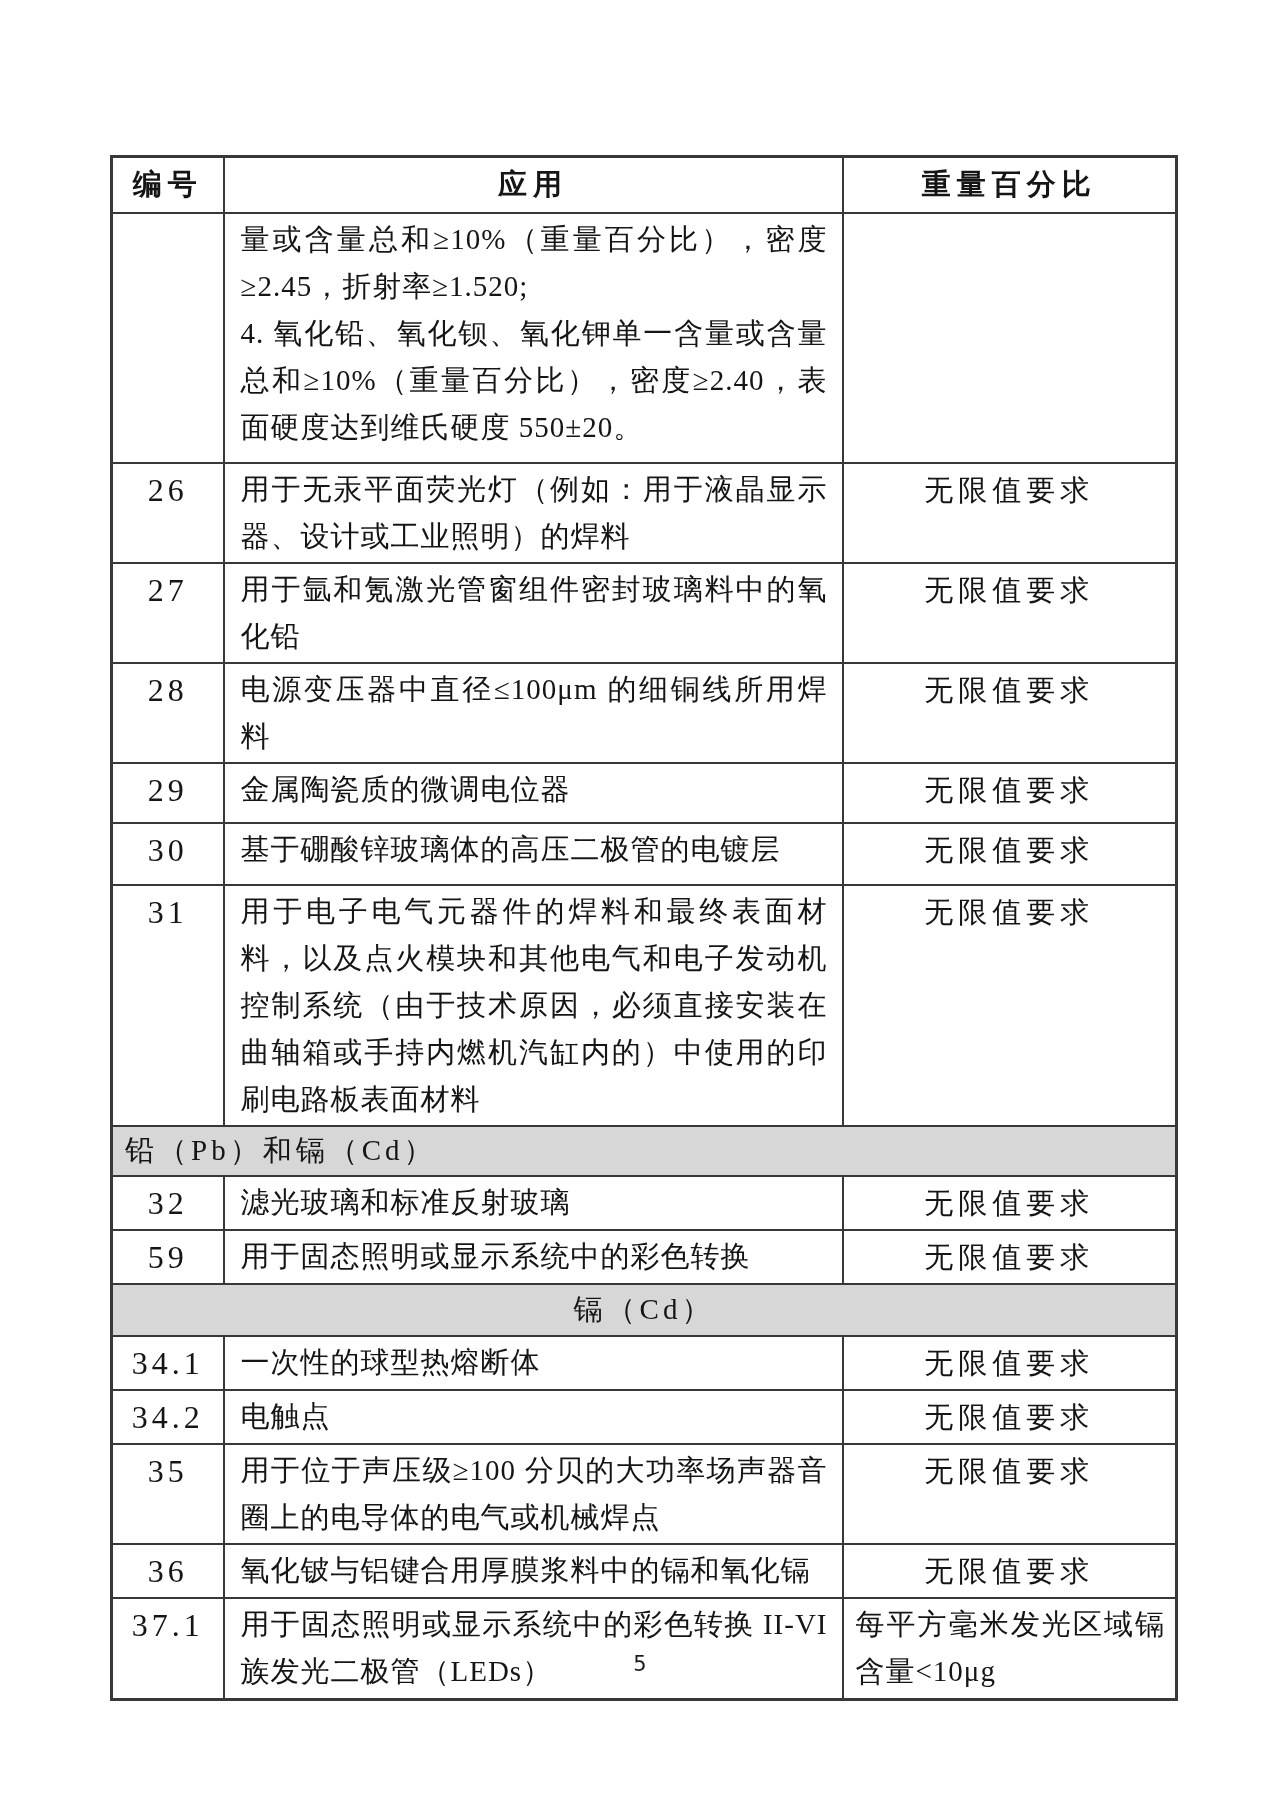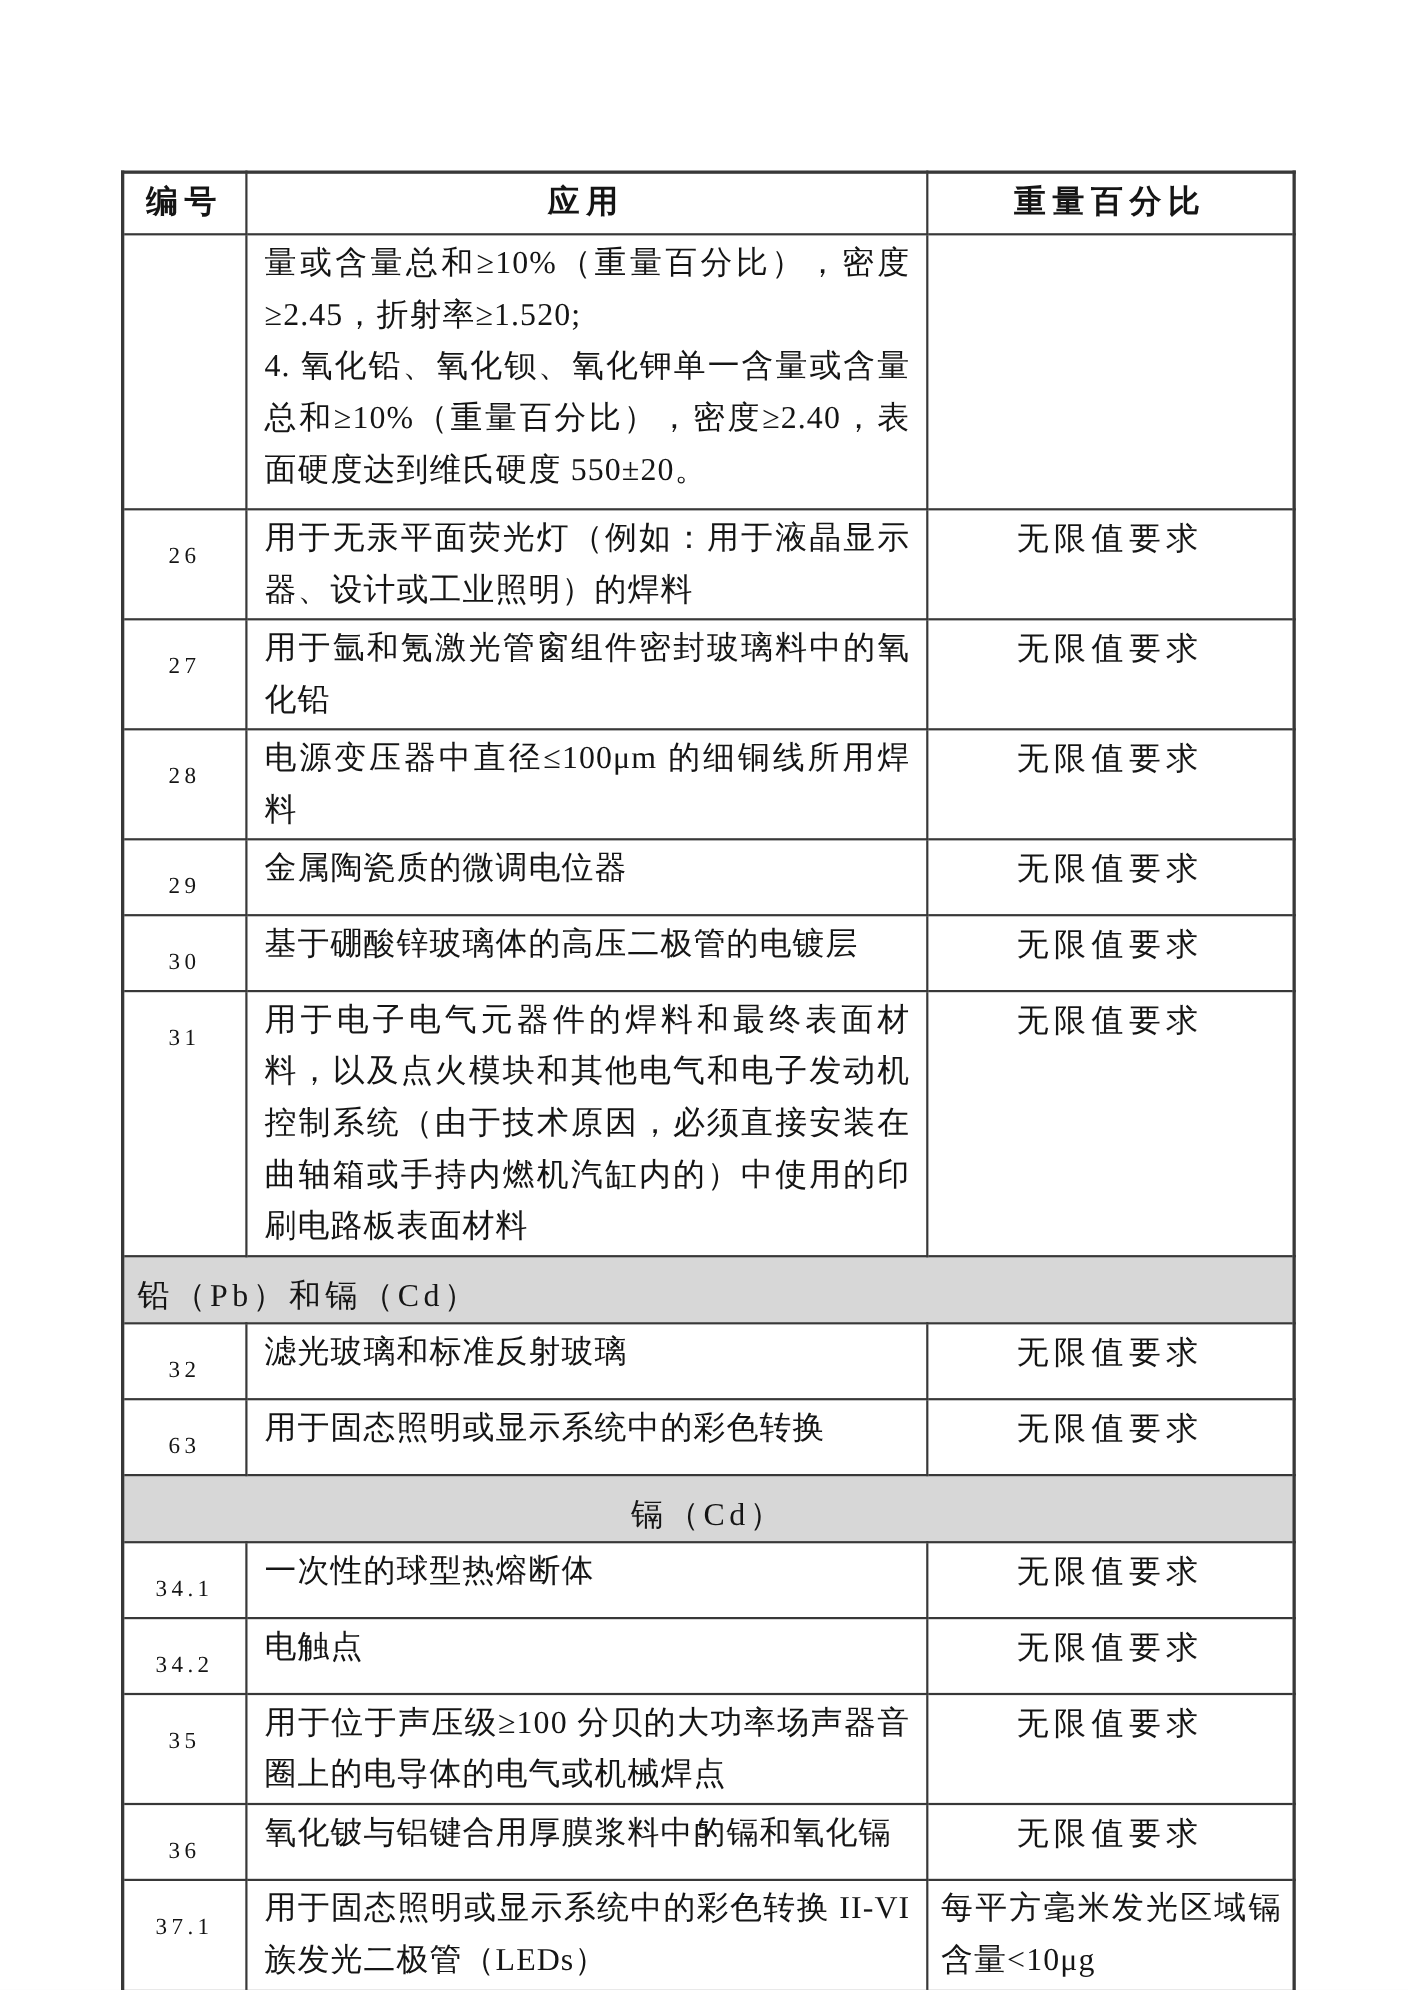--- a/index.html
+++ b/index.html
@@ -43,43 +43,43 @@
     font-weight: bold;
     text-align: center;
     letter-spacing: 6px;
     vertical-align: middle;
     padding: 0;
     border-bottom-width: 3px;
   }
   td.no-cell {
     text-align: center;
     letter-spacing: 4px;
-    font-size: 21px;
-    padding-top: 18px;
+    font-size: 32px;
+    padding-top: 3px;
   }
   td.app-cell {
     text-align: justify;
     text-justify: inter-character;
     padding: 2px 14px 2px 16px;
     letter-spacing: 1px;
     font-family: Liberation Serif, serif;
   }
   td.app-cell p {
     margin: 0;
   }
   td.limit-cell {
     text-align: center;
     letter-spacing: 5px;
     padding-top: 3px;
   }
   tr.section-row td {
     background: #d7d7d7;
     letter-spacing: 4px;
     vertical-align: middle;
-    padding-top: 12px;
+    padding-top: 0;
     padding-bottom: 0;
   }
   tr.section-row td.sec-left {
     text-align: left;
     padding-left: 12px;
   }
   tr.section-row td.sec-center {
     text-align: center;
   }
   .footer-pagenum {
@@ -161,21 +161,21 @@
       <td class="sec-left" colspan="3">铅（Pb）和镉（Cd）</td>
     </tr>
 
     <tr style="height:49px">
       <td class="no-cell">32</td>
       <td class="app-cell">滤光玻璃和标准反射玻璃</td>
       <td class="limit-cell">无限值要求</td>
     </tr>
 
     <tr style="height:49px">
-      <td class="no-cell">63</td>
+      <td class="no-cell">59</td>
       <td class="app-cell">用于固态照明或显示系统中的彩色转换</td>
       <td class="limit-cell">无限值要求</td>
     </tr>
 
     <tr class="section-row" style="height:52px">
       <td class="sec-center" colspan="3">镉（Cd）</td>
     </tr>
 
     <tr style="height:50px">
       <td class="no-cell">34.1</td>

